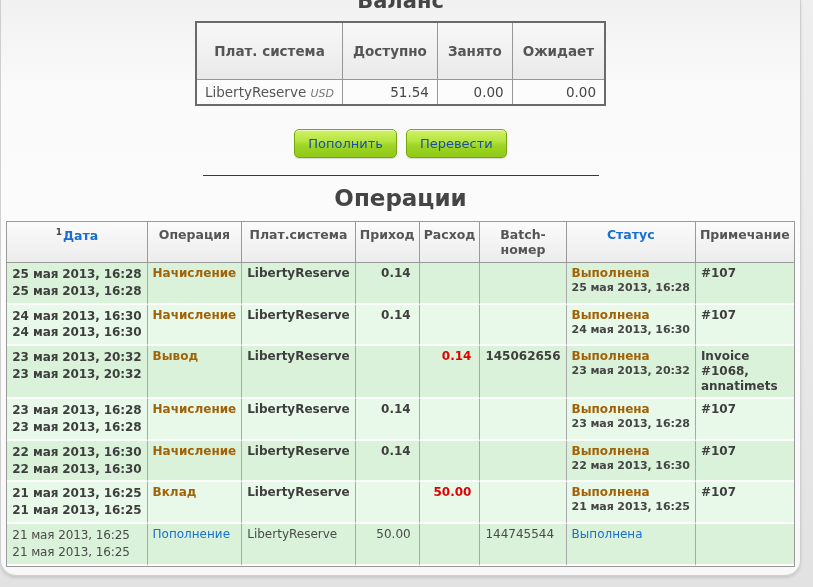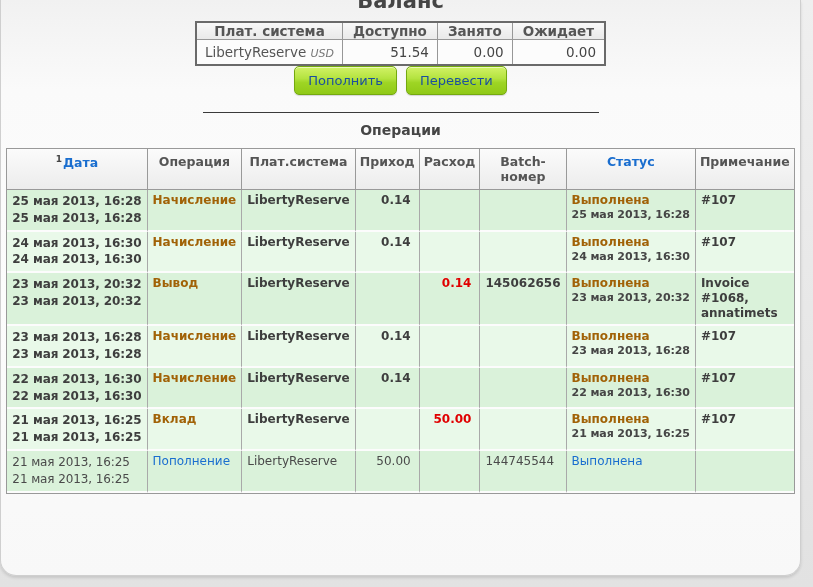--- a/index.html
+++ b/index.html
@@ -17,39 +17,39 @@
     box-shadow:0 2px 3px rgba(0,0,0,0.12);
     overflow:hidden;
   }
   
   .page-title {
     margin:-11px 0 7px; text-align:center;
     font-size:21px; line-height:25px; font-weight:bold; color:#454545;
   }
   table.balance { margin:0 auto; border-collapse:collapse; border:2px solid #6a6a6a; background:#fcfcfc; }
   table.balance th {
-    border:1px solid #979797; padding:0 10px;
+    border:1px solid #979797; padding:20px 10px;
     background:linear-gradient(180deg,#f8f8f8,#e9e9e9);
     color:#555; font-size:13.5px; font-weight:bold; white-space:nowrap;
   }
   table.balance td { border:1px solid #979797; padding:4px 8px; font-size:13.5px; color:#555; white-space:nowrap; }
   table.balance td.num { text-align:right; color:#444; }
   .cur { font-style:italic; font-size:11px; color:#777; }
   th.w-sys{min-width:135px;} th.w-av{min-width:72px;} th.w-bz{min-width:50px;} th.w-pd{min-width:58px;}
   
-  .actions { display:flex; justify-content:center; gap:9px; }
+  .actions { display:flex; justify-content:center; gap:9px; margin-top:23px; }
   .btn-green {
     font-family:inherit; font-size:13px; color:#1b4f9e;
     padding:6px 13px; cursor:pointer;
     background:linear-gradient(180deg,#d2f266 0%,#b4e340 42%,#9ed524 58%,#90c917 100%);
     border:1px solid #74a90f; border-radius:5px;
     box-shadow:inset 0 1px 0 rgba(255,255,255,0.55), 0 1px 1px rgba(0,0,0,0.15);
   }
   .divider { width:396px; margin:17px auto 0; border:none; border-top:1px solid #3a3a3a; }
-  .ops-title { margin:9px 0 10px; text-align:center; font-size:14px; font-weight:bold; color:#454545; }
+  .ops-title { margin:9px 0 10px; text-align:center; font-size:23px; font-weight:bold; color:#454545; }
   
   table.ops { margin:0 auto; width:786px; border-collapse:separate; border-spacing:0; border:1px solid #999; background:#fcfcfc; }
   table.ops th {
     background:linear-gradient(180deg,#fbfbfb,#ececec);
     color:#555; font-size:12.5px; font-weight:bold;
     border-right:1px solid #999; border-bottom:1px solid #999;
     padding:5px 4px; vertical-align:top; text-align:center;
   }
   table.ops th:last-child { border-right:none; }
   table.ops td {

